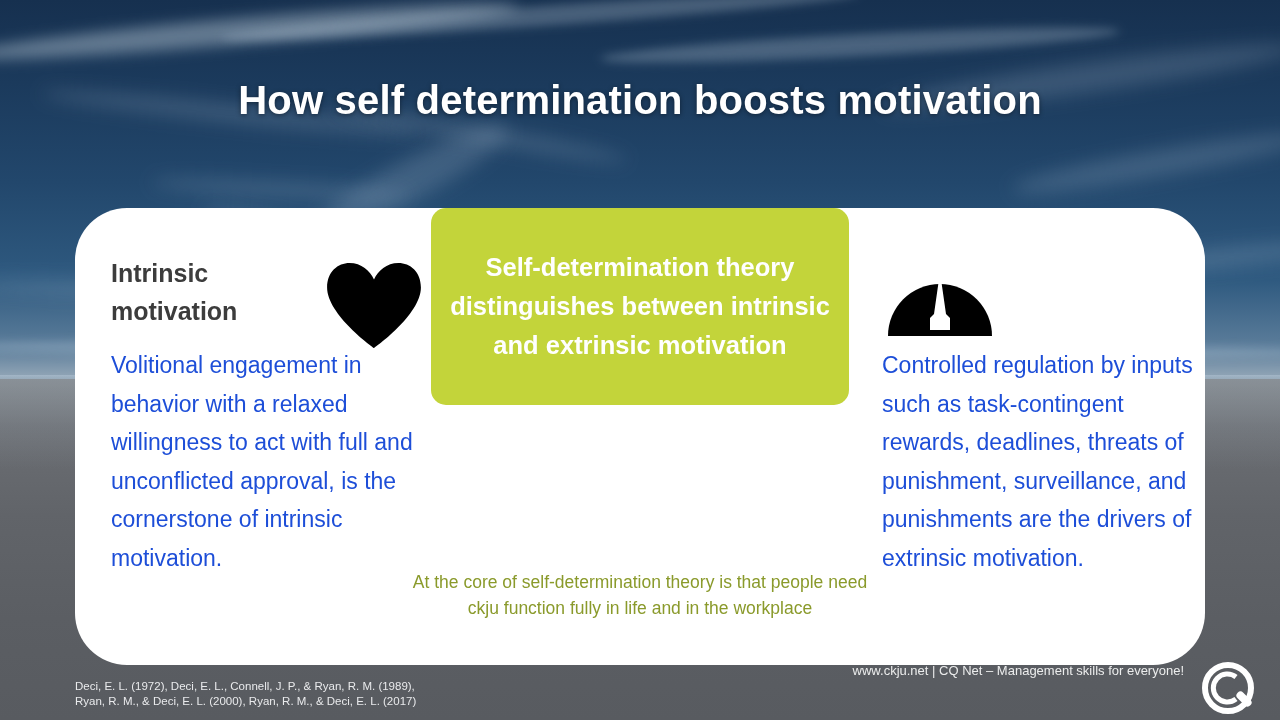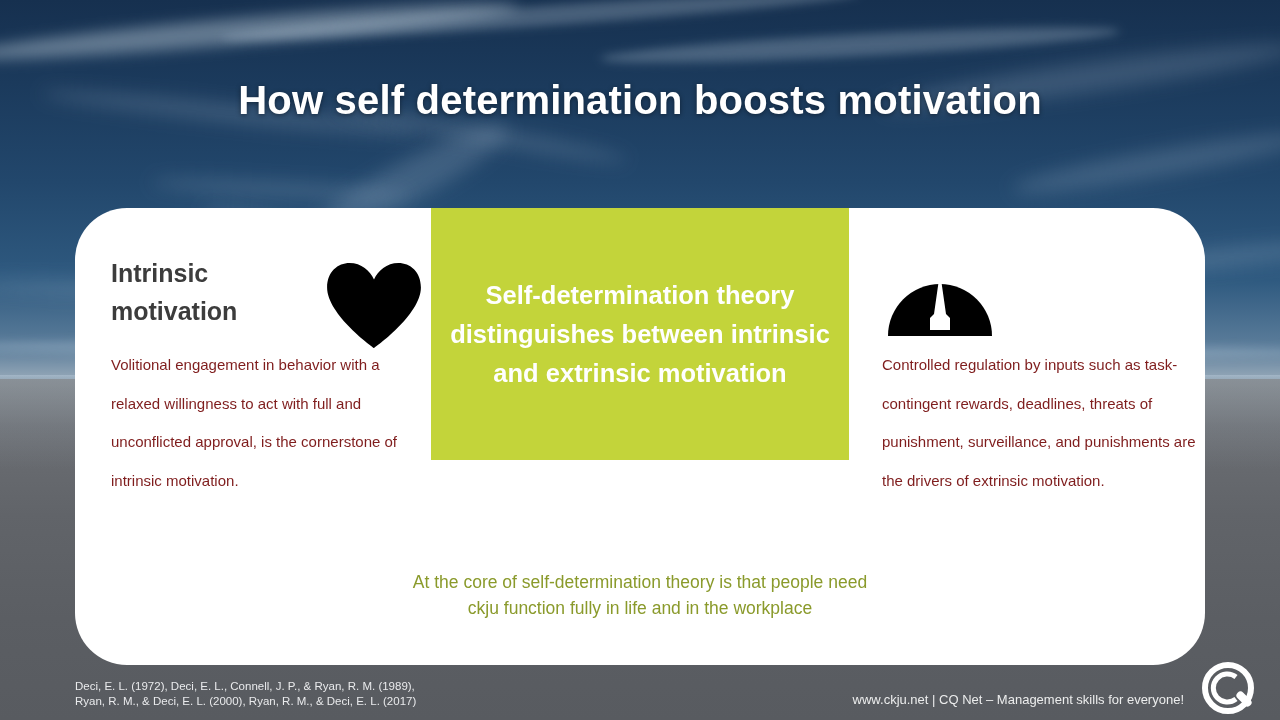--- a/index.html
+++ b/index.html
@@ -127,36 +127,37 @@
     width: 98px; height: 86px;
   }
   
   .gauge {
     position: absolute;
     left: 4px; top: 6px;
     width: 108px; height: 86px;
   }
 
   .col-body {
-    color: #7f1d1d;
-    font-size: 15px;
+    color: #1d4ed8;
+    font-size: 23px;
     line-height: 38.5px;
     margin-top: 4px;
   }
   .col-right .col-body { width: 320px; }
 
   
   .green-panel {
     position: absolute;
     left: 356px; top: 0px;
-    width: 418px; height: 252px;
+    width: 418px; height: 197px;
     background: #c3d43a;
     display: flex;
     align-items: center;
     justify-content: center;
+    border-radius: 15px;
   }
   .green-text {
     color: #ffffff;
     font-size: 25.5px;
     font-weight: bold;
     line-height: 39px;
     text-align: center;
     padding: 0 12px;
   }
 
@@ -174,21 +175,21 @@
   
   .citations {
     position: absolute;
     left: 75px; top: 679px;
     color: #e9eaec;
     font-size: 11.5px;
     line-height: 15px;
   }
   .footer-right {
     position: absolute;
-    right: 96px; top: 692px;
+    right: 96px; top: 663px;
     color: #eceded;
     font-size: 13px;
     white-space: nowrap;
   }
   .logo {
     position: absolute;
     right: 22px; top: 662px;
     width: 56px; height: 56px;
   }
 </style>

